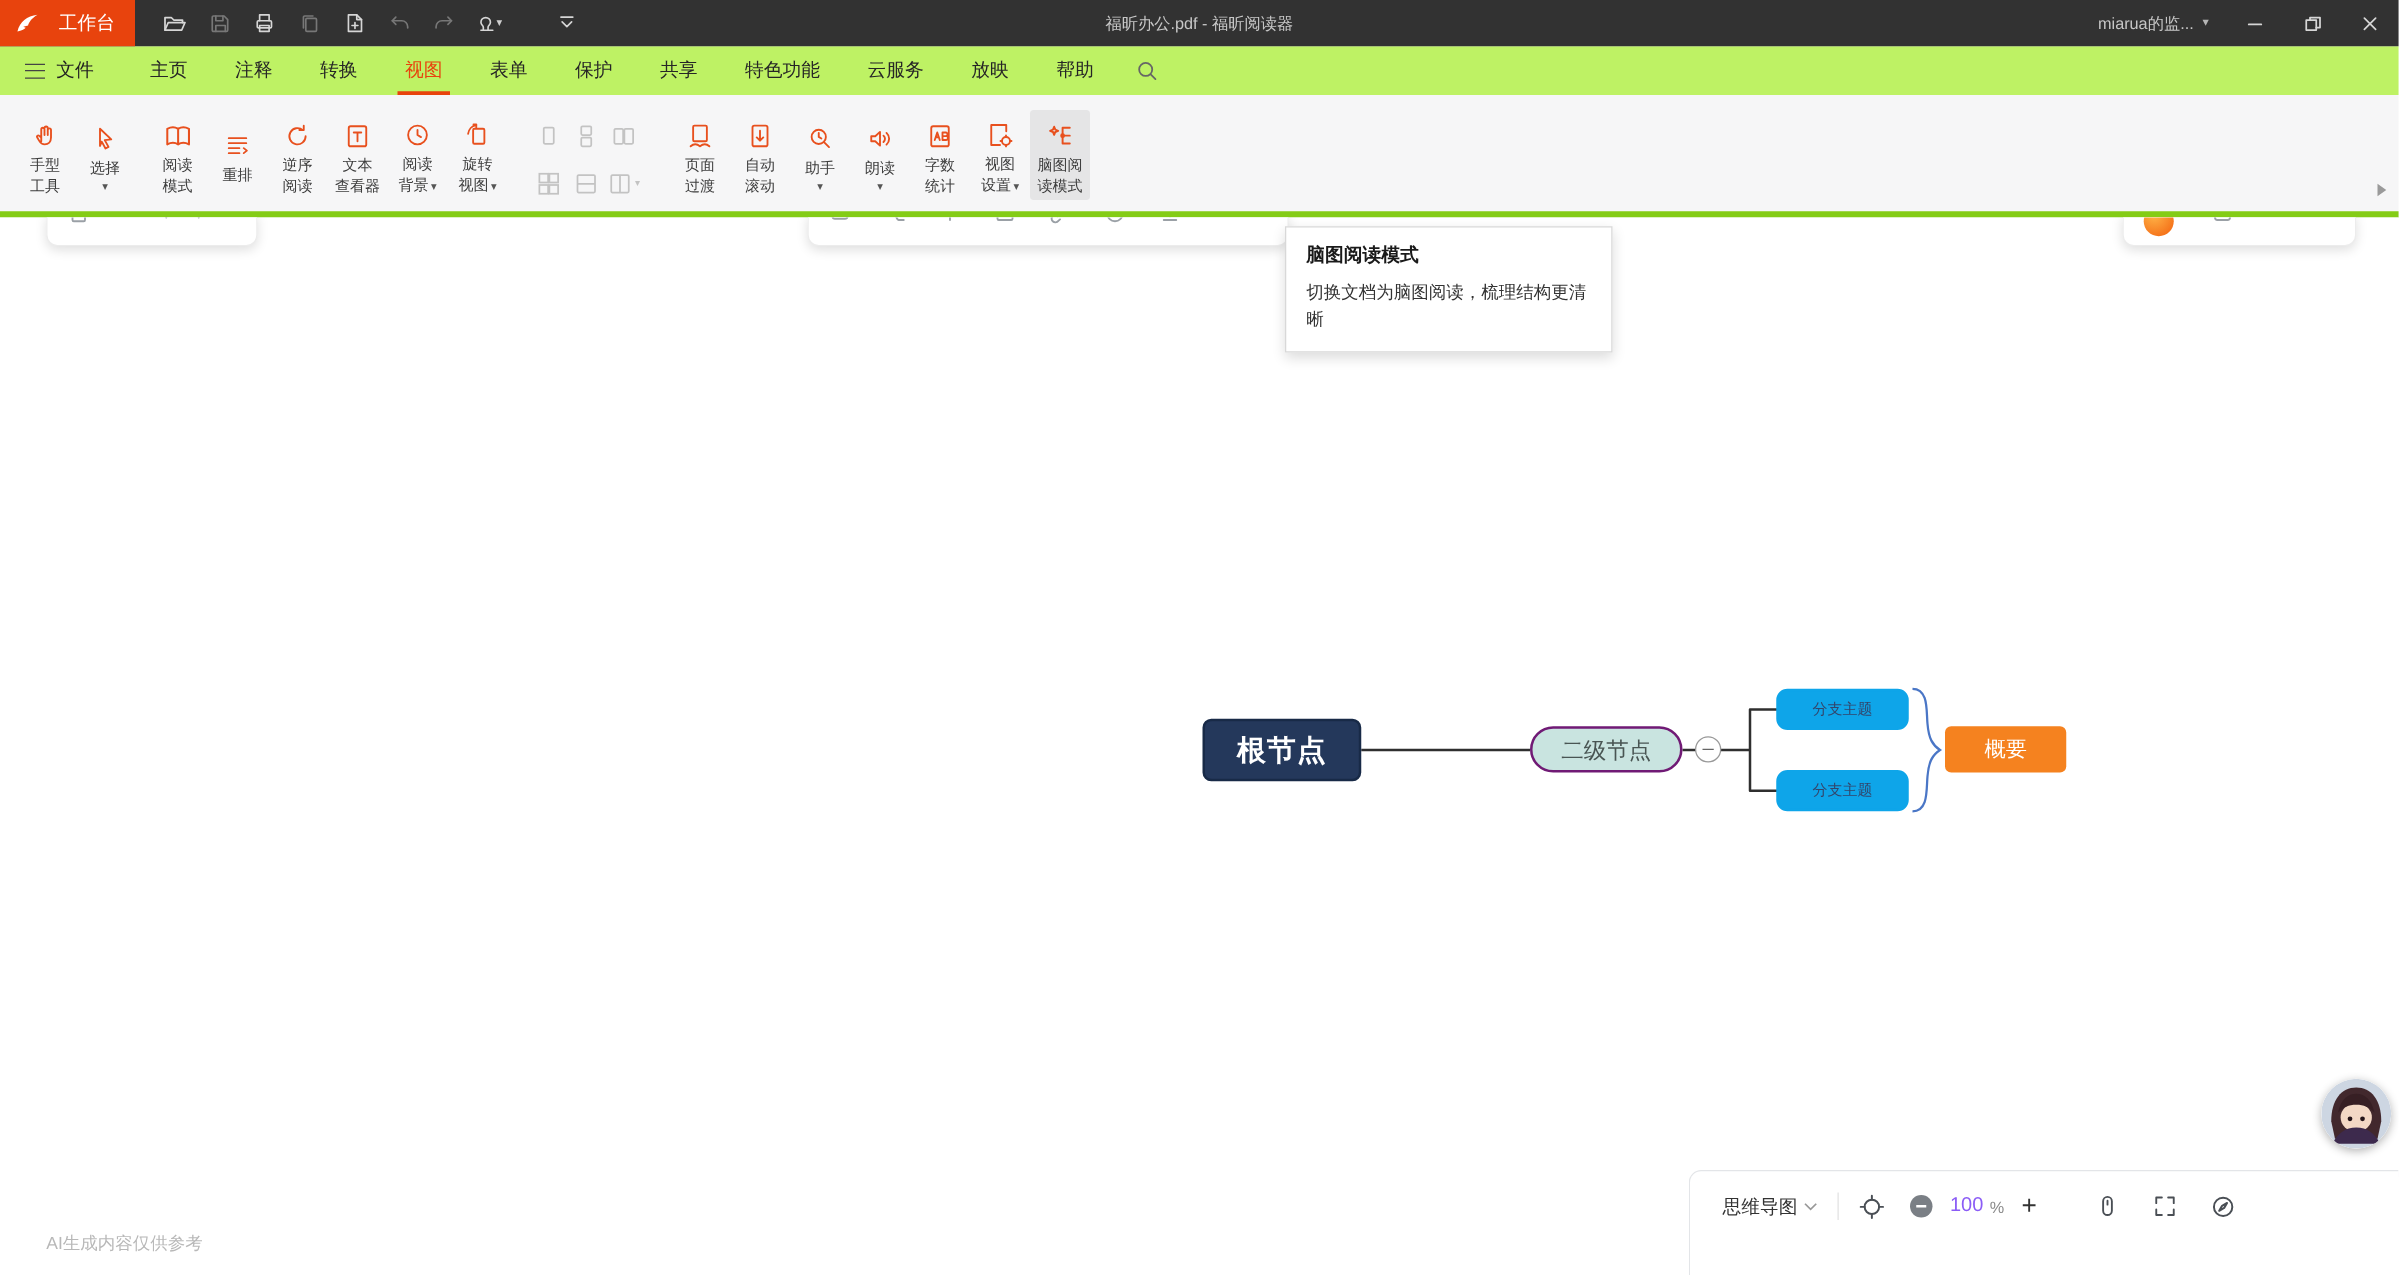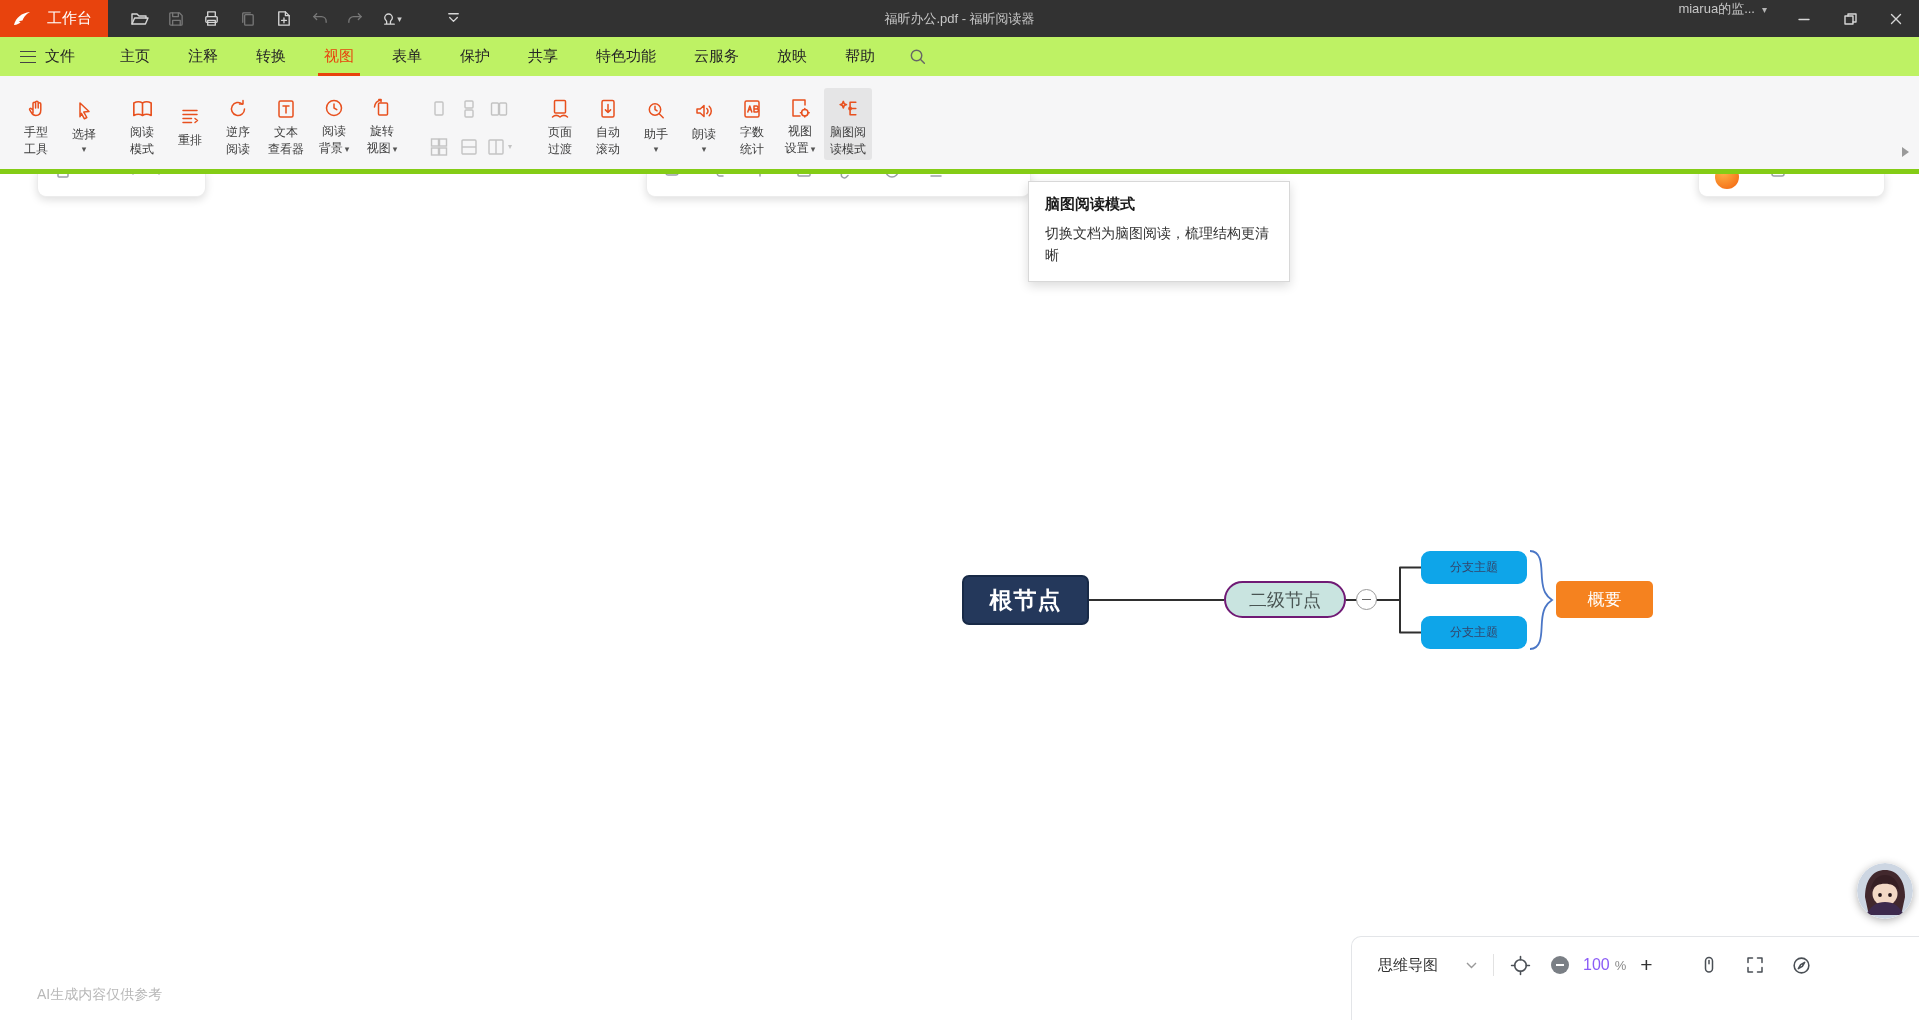--- a/index.html
+++ b/index.html
@@ -8,21 +8,21 @@
 
   
   .titlebar{height:37px;background:#323232;display:flex;align-items:center;color:#d8d8d8;position:relative}
   .logo{height:100%;background:#e8430d;display:flex;align-items:center;gap:16px;padding:0 16px 0 12px;color:#fff;font-size:15px;cursor:pointer;flex:0 0 auto}
   .tb-icons{display:flex;align-items:center;margin-left:16px;gap:6px}
   .tb-btn{width:30px;height:28px;display:flex;align-items:center;justify-content:center;border-radius:3px;cursor:pointer}
   .tb-btn.dim{opacity:.42}
   .wic{stroke:#d6d6d6;fill:none;stroke-width:1.4;stroke-linecap:round;stroke-linejoin:round}
   .tb-chevglyph{font-size:9px;color:#cfcfcf;margin-left:-2px}
   .tb-title{position:absolute;left:50%;transform:translateX(-50%);font-size:13px;color:#c7c7c7;white-space:nowrap}
-  .tb-right{margin-left:auto;display:flex;align-items:flex-start;height:100%}
+  .tb-right{margin-left:auto;display:flex;align-items:center;height:100%}
   .account{font-size:13px;color:#c7c7c7;display:flex;align-items:center;gap:7px;margin-right:14px;cursor:pointer}
   .account .chev{font-size:10px;color:#b5b5b5}
   .win-btn{width:46px;height:100%;display:flex;align-items:center;justify-content:center;cursor:pointer}
 
   
   .menubar{height:39px;background:#bef264;display:flex;align-items:center;padding:0 0 0 20px}
   .file-menu{display:flex;align-items:center;gap:9px;font-size:15px;color:#222;cursor:pointer}
   .hamb{width:16px;height:12px;border-top:1.6px solid #444;border-bottom:1.6px solid #444;position:relative}
   .hamb::after{content:"";position:absolute;left:0;right:0;top:4.3px;height:1.6px;background:#444}
   .tabs{display:flex;margin-left:26px}
@@ -64,21 +64,21 @@
   .node-branch{width:106px;height:33px;background:#0ea5e9;border:2px solid #0ea5e9;border-radius:9px;color:#33456b;font-size:12px}
   .node-branch.top{left:1421px;top:377px}
   .node-branch.bottom{left:1421px;top:442px}
   .node-summary{left:1556px;top:407px;width:97px;height:37px;background:#f5821f;border-radius:5px;color:#fff;font-size:17px}
   .collapse-dot{position:absolute;left:1356px;top:415px;width:21px;height:21px;border:1.5px solid #999;border-radius:50%;background:#fff;display:flex;align-items:center;justify-content:center;cursor:pointer;z-index:4}
   .collapse-dot i{display:block;width:9px;height:1.6px;background:#666}
 
   
   .br-panel{position:absolute;left:1351px;top:762px;right:0;bottom:0;background:#fff;border-top:1px solid #e3e5e8;border-left:1px solid #e3e5e8;border-top-left-radius:10px;z-index:3;display:flex;align-items:flex-start;padding:15px 0 0 26px}
   .br-row{display:flex;align-items:center;height:26px}
-  .mode-select{display:flex;align-items:center;gap:28px;cursor:pointer}
+  .mode-select{display:flex;align-items:center;gap:5px;cursor:pointer}
   .mode-label{font-size:15px;color:#333}
   .v-div{width:1px;height:22px;background:#e2e2e2;margin:0 16px}
   .pbtn{display:flex;align-items:center;justify-content:center;cursor:pointer}
   .kic{stroke:#4a4f55;fill:none;stroke-width:1.5;stroke-linecap:round;stroke-linejoin:round}
   .zoom-minus{width:18px;height:18px;border-radius:50%;background:#7a7f85;display:flex;align-items:center;justify-content:center;margin:0 14px 0 20px}
   .zoom-minus i{display:block;width:8px;height:1.6px;background:#fff}
   .zoom-val{font-size:16px;color:#8b5cf6}
   .zoom-pct{font-size:13px;color:#8a8a8a;margin-left:5px}
   .zoom-plus{font-size:21px;color:#333;margin-left:14px;line-height:18px}
 

